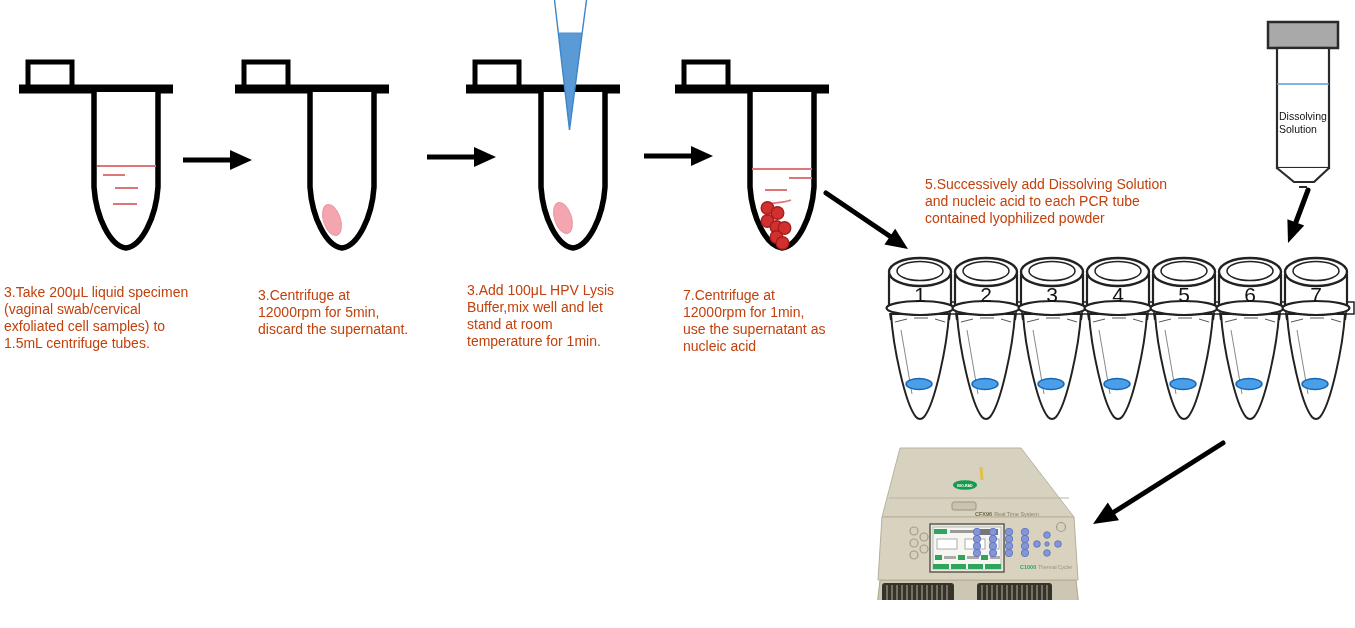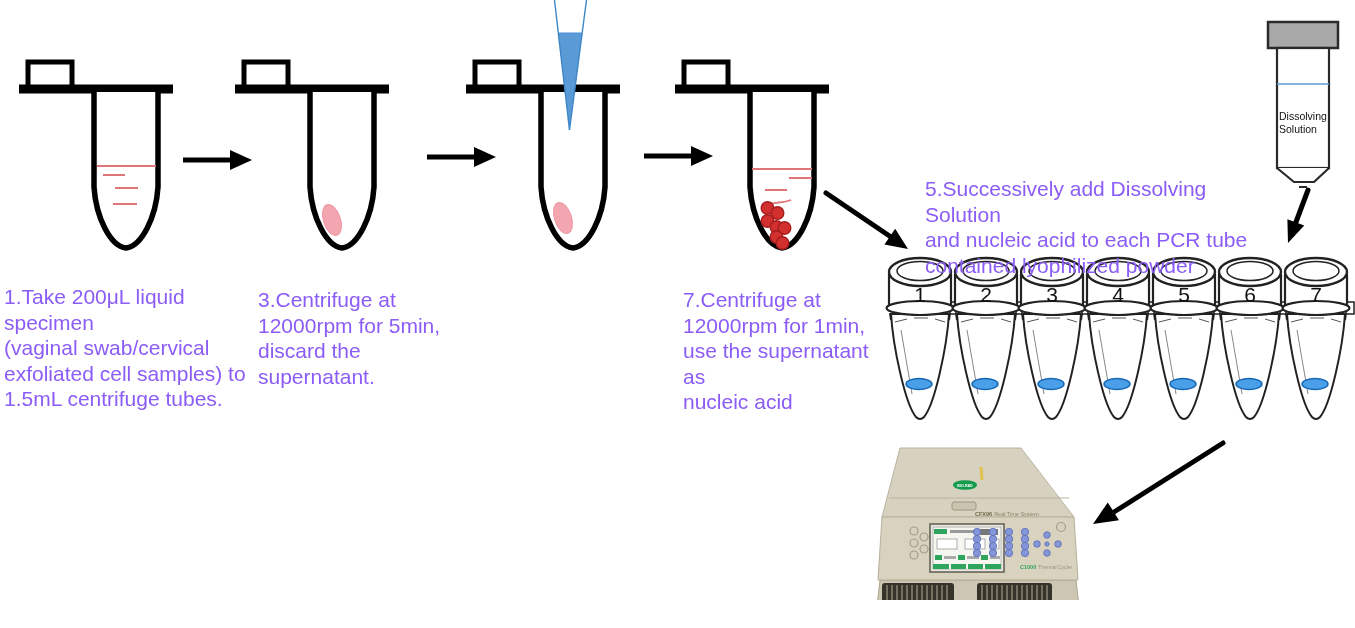--- a/index.html
+++ b/index.html
@@ -1,19 +1,19 @@
 <!DOCTYPE html>
 <html><head>
 <meta charset="utf-8">
 <style>
   html,body{margin:0;padding:0;background:#fff;}
   #stage{position:relative;width:1355px;height:600px;background:#fff;overflow:hidden;
          font-family:"Liberation Sans",sans-serif;}
   .abs{position:absolute;}
-  .caption{position:absolute;font-size:21px;line-height:1.22;color:#8b5cf6;white-space:pre-line;}
+  .caption{position:absolute;font-size:14px;line-height:1.22;color:#c2410c;white-space:pre-line;}
   svg text{font-family:"Liberation Sans",sans-serif;}
 </style>
 </head>
 <body>
 
 <div id="stage">
 
   <svg width="0" height="0" style="position:absolute">
     <defs>
       <g id="mcTube">
@@ -236,27 +236,31 @@
       <circle cx="190" cy="101" r="3.3"></circle>
         <circle cx="179" cy="110" r="3.3"></circle>
         <circle cx="179" cy="101" r="2.2"></circle>
     </g>
     <circle cx="193" cy="84" r="4.5" fill="#d6d0bc" stroke="#a39d89" stroke-width="1.2"></circle>
     <text x="152" y="126" font-size="5.5">
       <tspan font-weight="bold" fill="#2fa45c">C1000</tspan><tspan dx="2" fill="#98927e" font-size="5">Thermal Cycler</tspan>
     </text>
   </svg>
 
-  <div class="caption" style="left:4px;top:284px;width:262px">1.Take 200μL liquid specimen
+  <div class="caption" style="left:4px;top:284px;width:262px">3.Take 200μL liquid specimen
 (vaginal swab/cervical
 exfoliated cell samples) to
 1.5mL centrifuge tubes.</div>
   <div class="caption" style="left:258px;top:287px;width:220px">3.Centrifuge at
 12000rpm for 5min,
 discard the supernatant.</div>
+  <div class="caption" style="left:467px;top:282px;width:215px">3.Add 100μL HPV Lysis
+Buffer,mix well and let
+stand at room
+temperature for 1min.</div>
   <div class="caption" style="left:683px;top:287px;width:210px">7.Centrifuge at
 12000rpm for 1min,
 use the supernatant as
 nucleic acid</div>
   <div class="caption" style="left:925px;top:176px;width:350px">5.Successively add Dissolving Solution
 and nucleic acid to each PCR tube
 contained lyophilized powder</div>
 
 </div>
 

